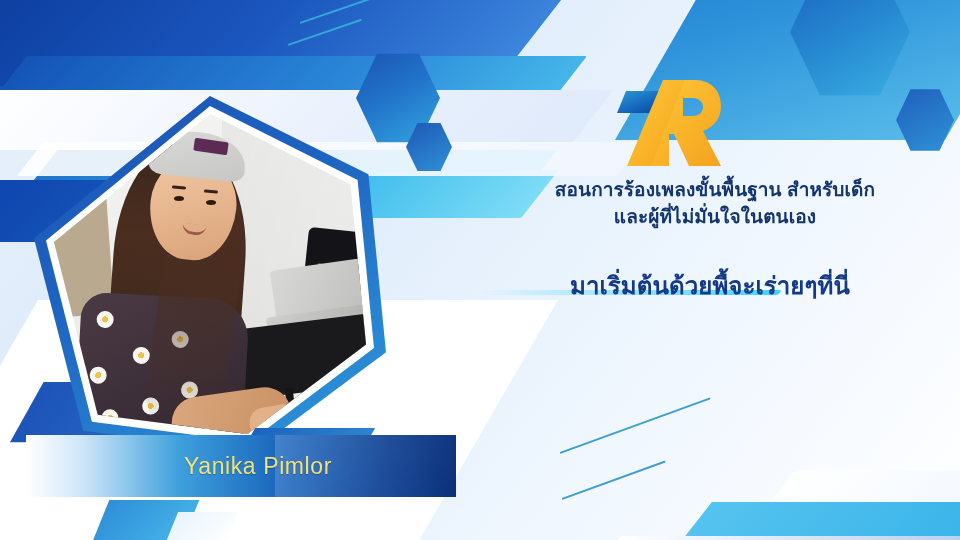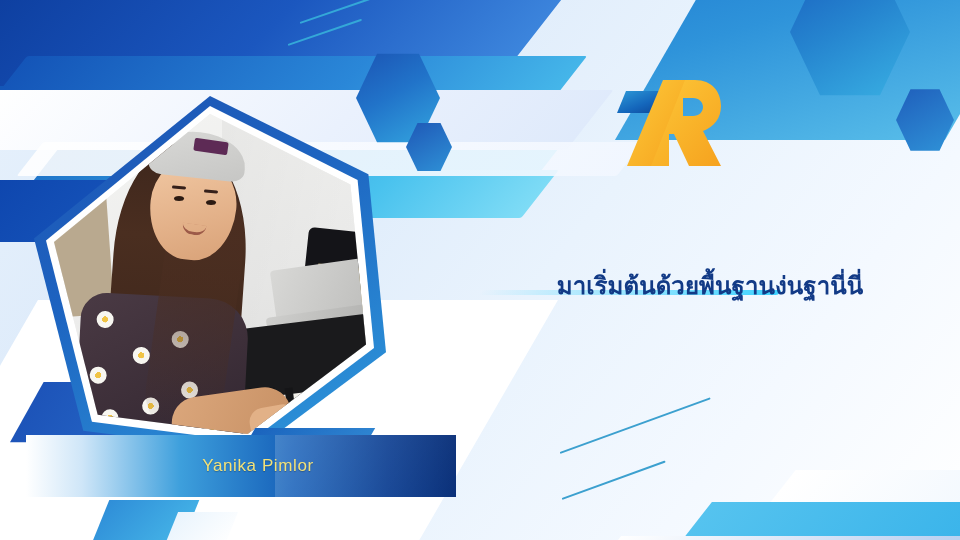--- a/index.html
+++ b/index.html
@@ -124,21 +124,21 @@
   
   .name-banner{
     position:absolute;left:26px;top:435px;width:430px;height:62px;
     background:linear-gradient(90deg,#ffffff 0%,#cfe6f8 13%,#3d9fdc 36%,#1660b9 62%,#0d3f92 84%,#0a3079 100%);
   }
   .name-banner .sheen{position:absolute;left:58%;top:0;width:42%;height:100%;
     background:linear-gradient(120deg,rgba(255,255,255,.18),rgba(255,255,255,0));}
   .name-text{
     position:absolute;left:0;top:0;width:100%;height:100%;
     display:flex;align-items:center;justify-content:center;
-    color:#f2e27a;font-size:17px;letter-spacing:.6px;
+    color:#f2e27a;font-size:23px;letter-spacing:.6px;
     font-family:"Liberation Sans","DejaVu Sans",sans-serif;
     padding-left:34px;box-sizing:border-box;
     text-shadow:0 1px 1px rgba(0,0,0,.25);
   }
   .banner-tri{position:absolute;left:250px;top:428px;width:120px;height:18px;
     background:linear-gradient(120deg,#1a63bd,#2f86d2);transform:skewX(-30deg);}
 
   
   .logo{position:absolute;left:617px;top:74px;width:104px;height:98px;}
   .logo svg{display:block;}
@@ -273,19 +273,21 @@
       <polygon points="9,17 54,17 44,39 0,39" fill="url(#gBlue)"></polygon>
 
       <path d="M46,6 L78,6 C95,6 104,18 104,32 C104,44 97,53 86,57 L104,92 L72,92 L57,60 L52,60 L52,92 L26,92 L46,52 L46,6 Z
                M66,24 L66,42 L76,42 C82,42 86,38 86,33 C86,28 82,24 76,24 Z" fill="url(#gYel)"></path>
 
       <polygon points="46,6 68,6 34,92 10,92" fill="url(#gYel)"></polygon>
     </svg>
   </div>
 
   <div class="txt-block headline">
+    <span class="l2">สอนการร้องเพลงขั้นพื้นฐาน สำหรับเด็ก</span>
+    <span class="l2">และผู้ที่ไม่มั่นใจในตนเอง</span>
   </div>
 
   <div class="txt-block subhead">
-    <span class="l2">มาเริ่มต้นด้วยพื้นฐานง่นฐานี่นี่</span>
+    <span class="l2">มาเริ่มต้นด้วยพื้จะเร่ายๆที่นี่</span>
   </div>
 
 </div>
 
 </body></html>

